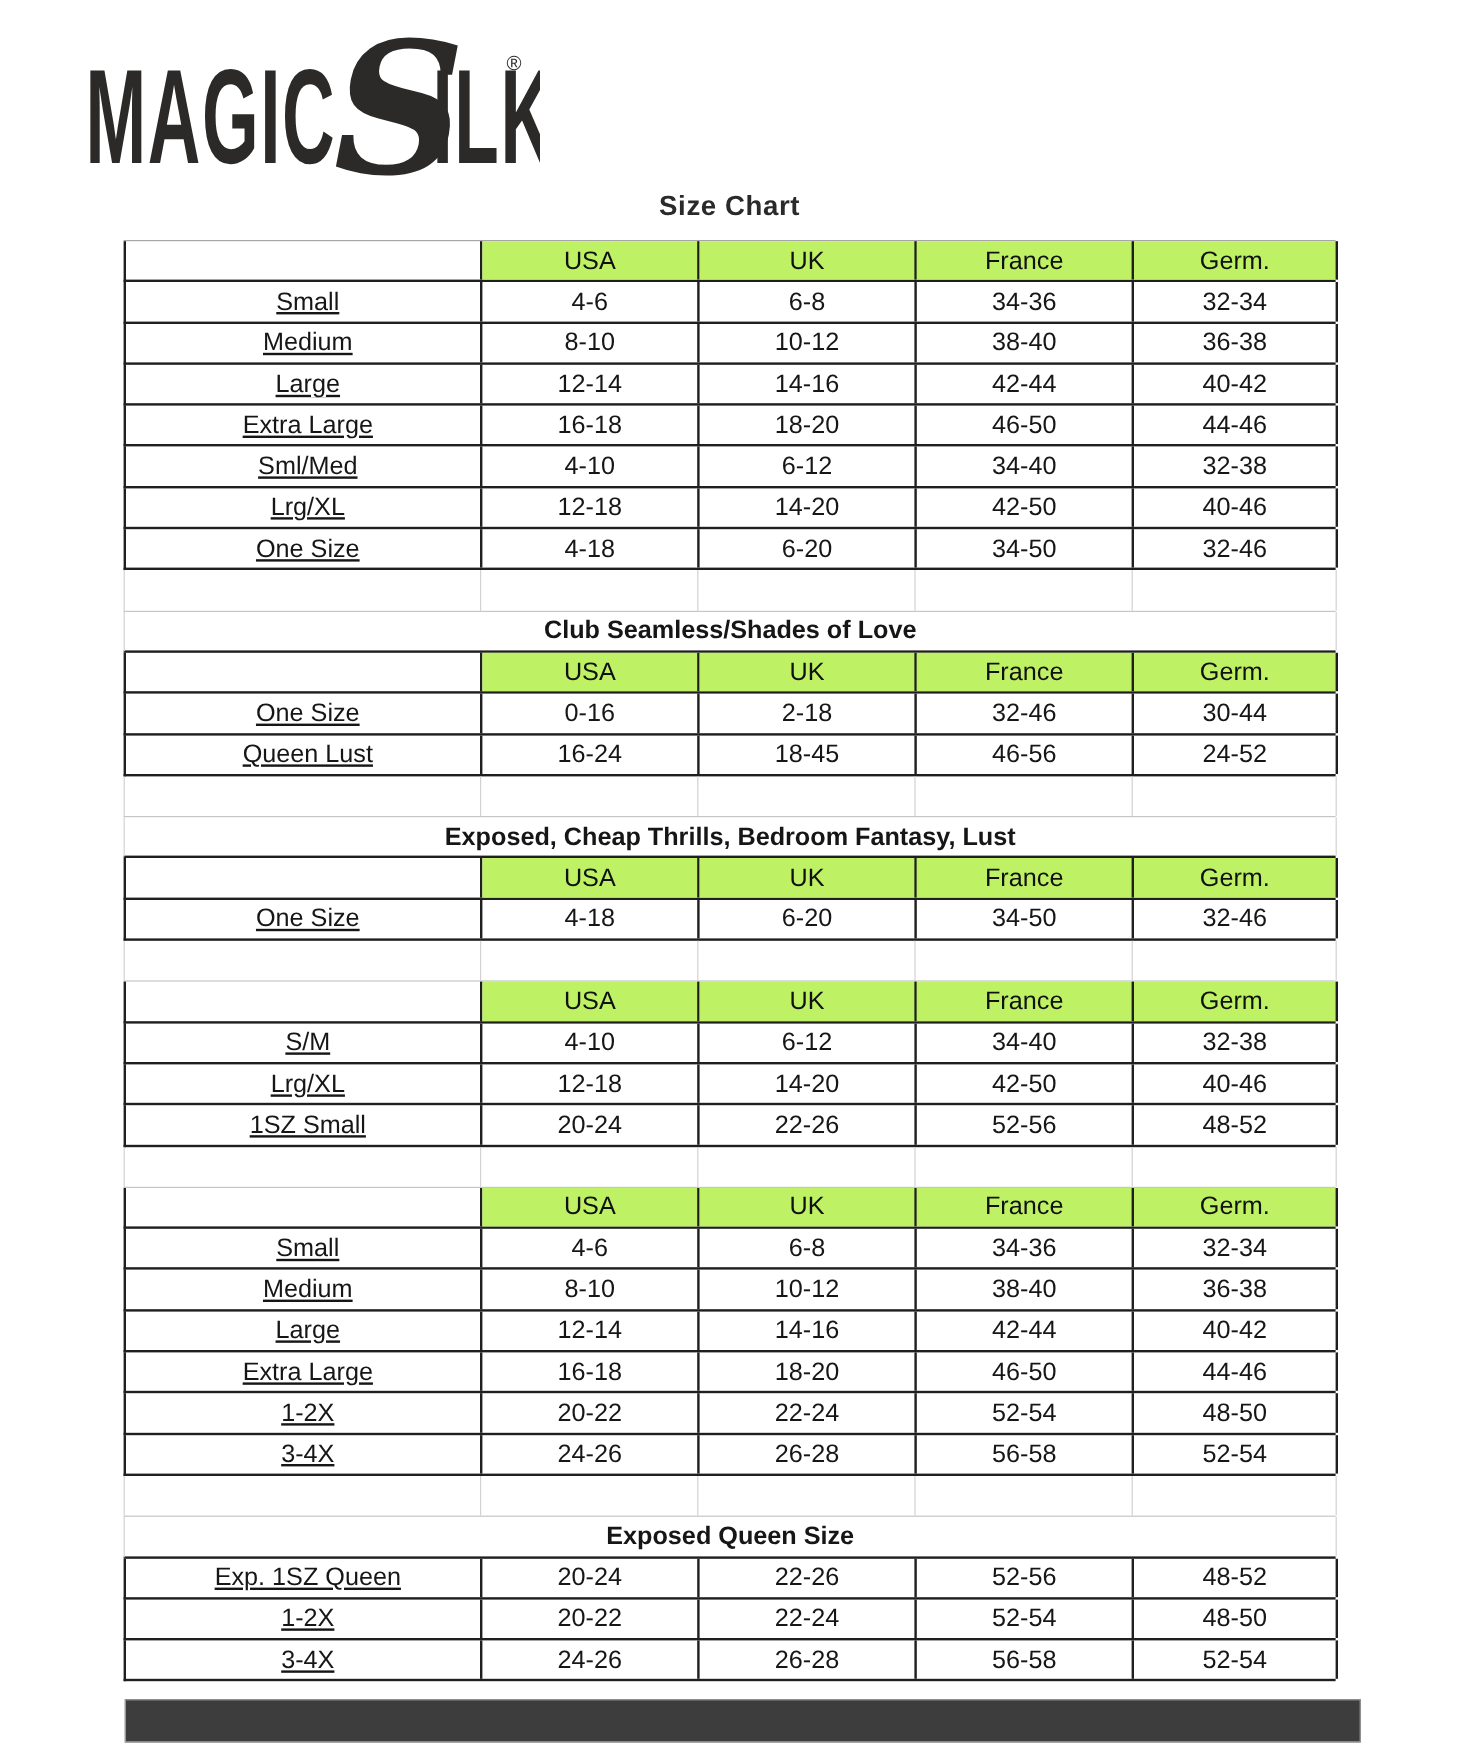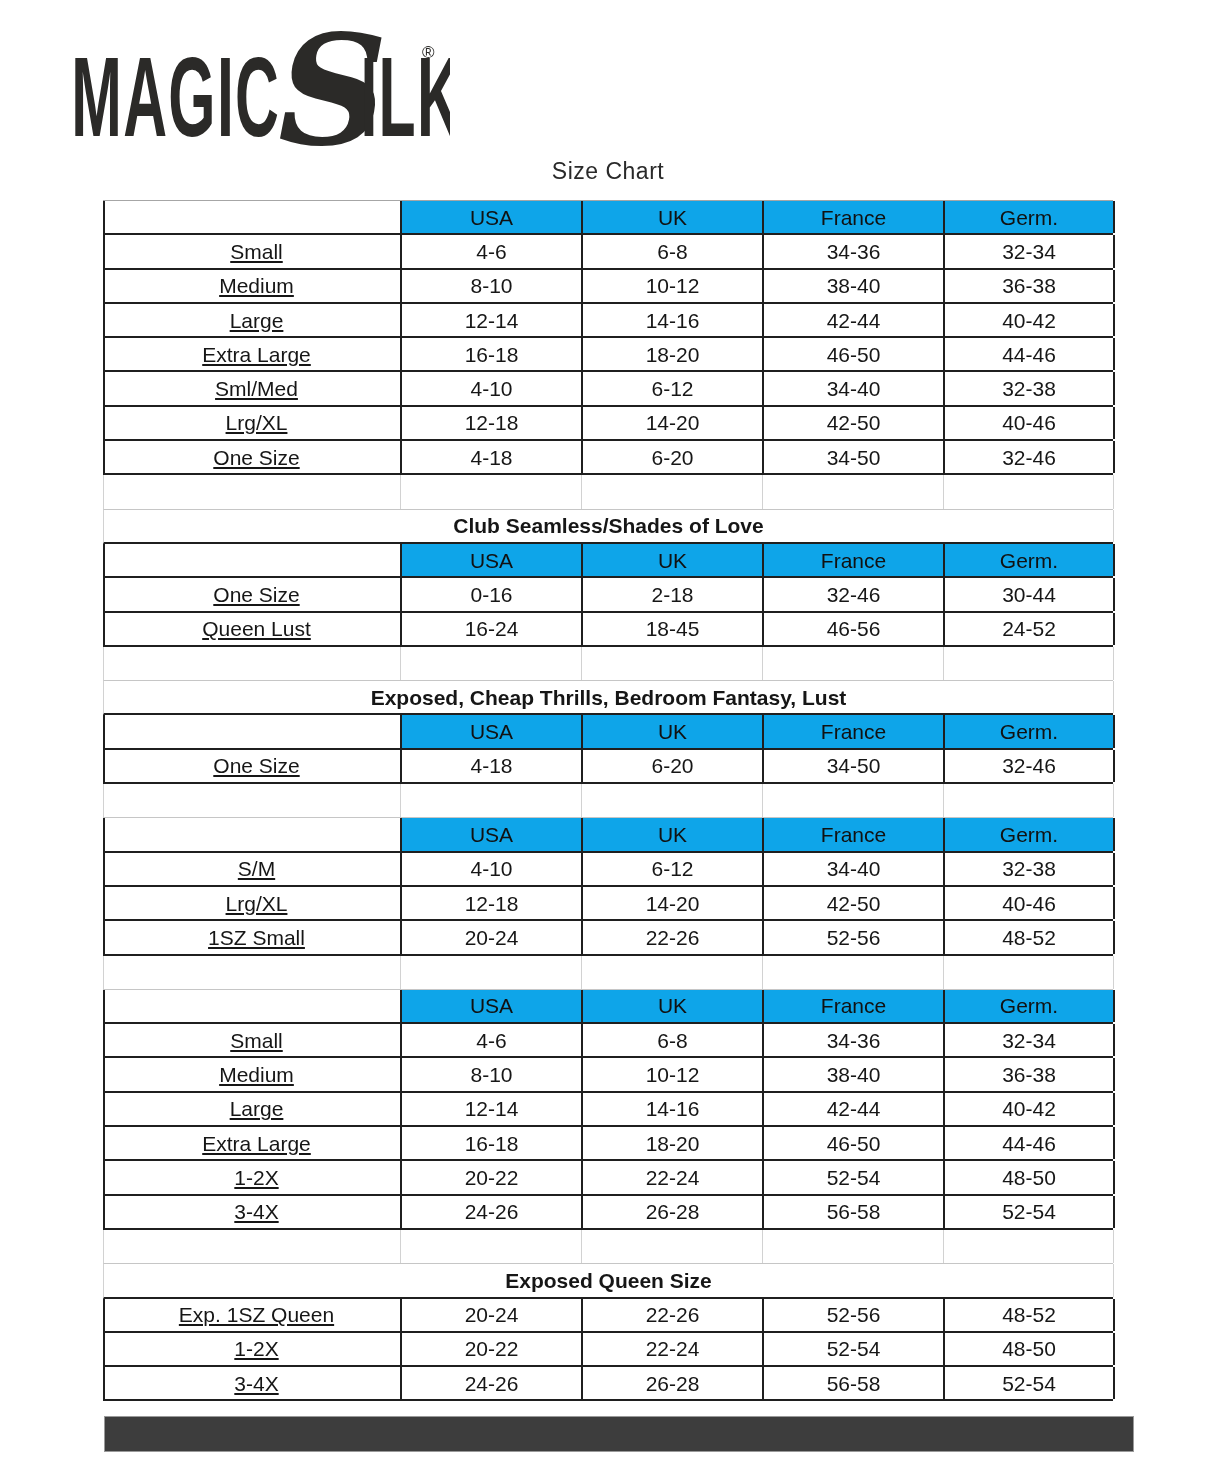--- a/index.html
+++ b/index.html
@@ -22,21 +22,21 @@
     width: 380px;
     height: 142px;
   }
   .page-title {
     position: absolute;
     left: 103px;
     top: 158px;
     width: 1010px;
     text-align: center;
     font-size: 23px;
-    font-weight: 400;
+    font-weight: 700;
     color: #2a2a2a;
     letter-spacing: 0.5px;
   }
   .size-table {
     position: absolute;
     left: 103px;
     top: 200px;
     width: 1010px;
     border-top: 1px solid #a6a6a6;
   }
@@ -79,21 +79,21 @@
     border-bottom: 2px solid #1f1f1f;
   }
   .trow.section .cell {
     border-right: 1px solid #d2d2d2;
   }
   .section-cell {
     font-weight: bold;
     font-size: 21.5px;
   }
   .head-cell {
-    background: #0ea5e9;
+    background: #bef264;
     color: #111111;
   }
   .label-cell {
     justify-content: flex-start;
     padding-left: 8px;
     text-decoration: underline;
   }
   .footer-bar {
     position: absolute;
     left: 104px;

